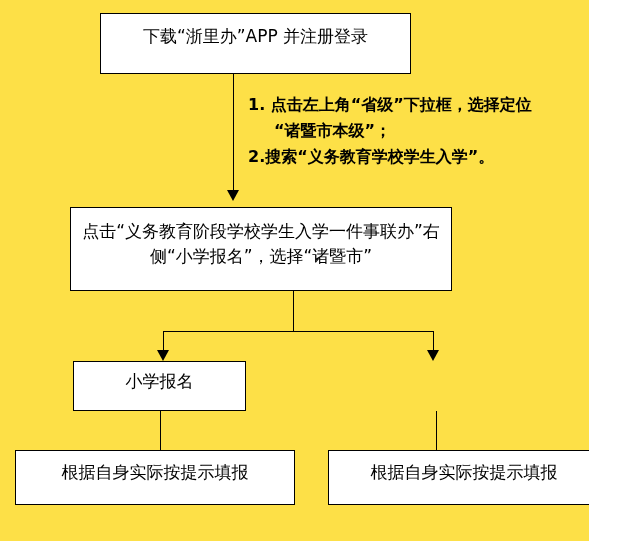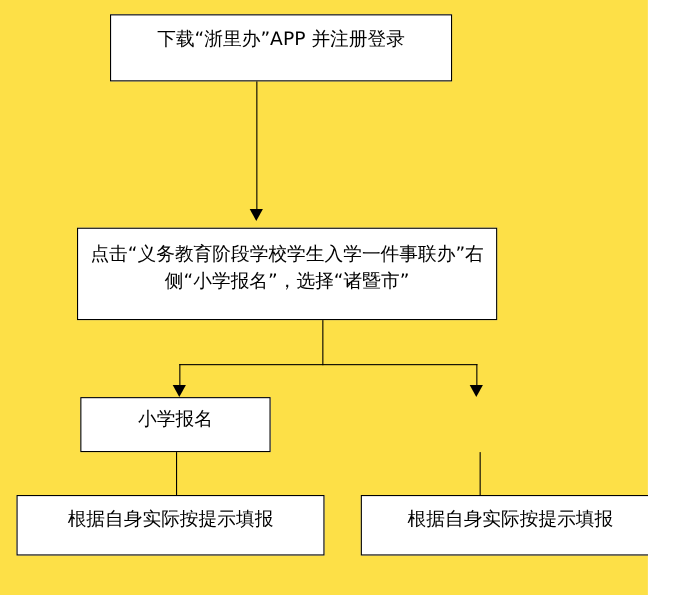--- a/index.html
+++ b/index.html
@@ -113,20 +113,23 @@
 <div id="flowchart-canvas">
 
   <div class="node-box" id="node-download">
     <span class="node-text">下载“浙里办”APP 并注册登录</span>
   </div>
 
   <div class="conn-line conn-v" style="left:233px; top:74px; height:117px;"></div>
   <div class="arrow-head" style="left:227px; top:190px;"></div>
 
   <div id="instructions">
+    <div class="ins-line-1">1. 点击左上角“省级”下拉框，选择定位</div>
+    <div class="ins-line-2">“诸暨市本级”；</div>
+    <div class="ins-line-3">2.搜索“义务教育学校学生入学”。</div>
   </div>
 
   <div class="node-box" id="node-entry">
     <span class="node-text">点击“义务教育阶段学校学生入学一件事联办”右侧“小学报名”，选择“诸暨市”</span>
   </div>
 
   <div class="conn-line conn-v" style="left:293px; top:291px; height:41px;"></div>
   <div class="conn-line conn-h" style="left:163px; top:331px; width:271px;"></div>
 
   <div class="conn-line conn-v" style="left:163px; top:331px; height:20px;"></div>

